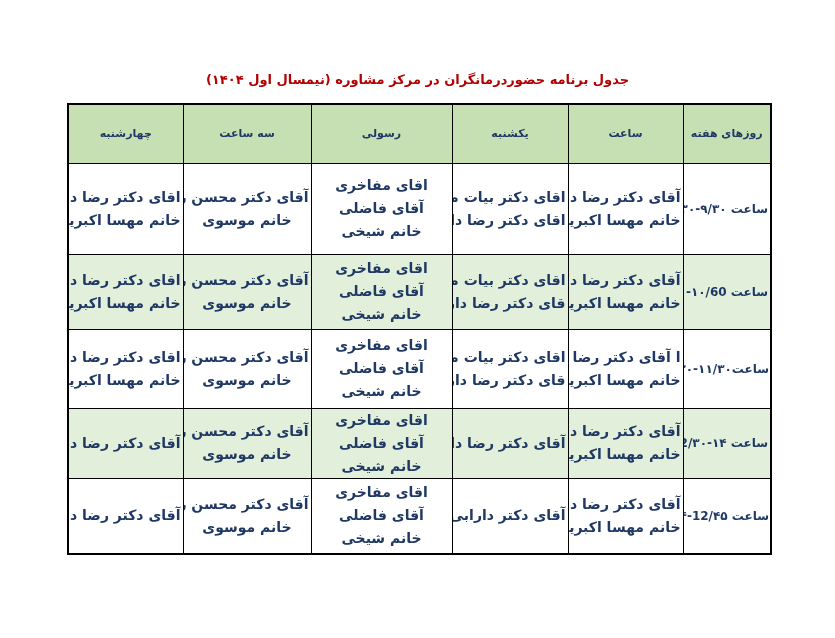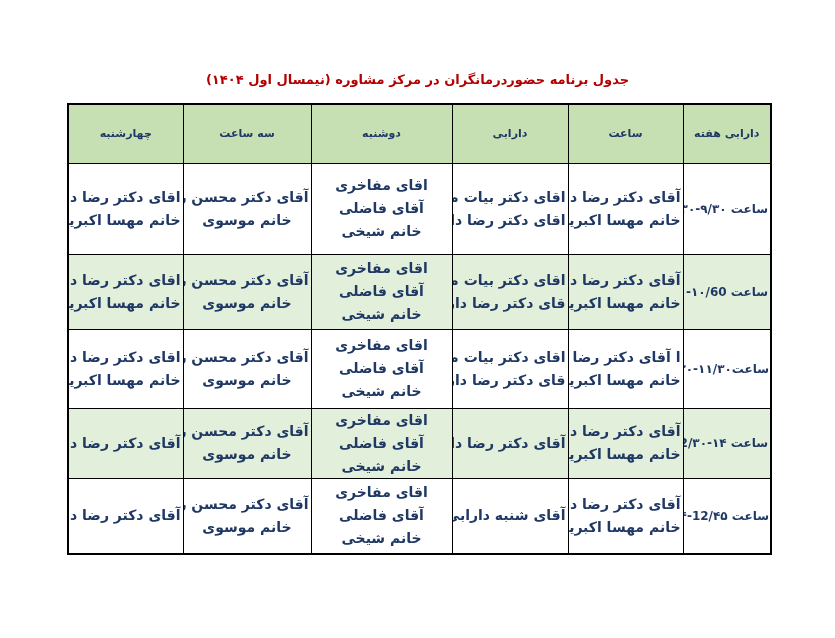--- a/index.html
+++ b/index.html
@@ -57,25 +57,25 @@
     <colgroup>
       <col style="width:88px">
         <col style="width:115px">
         <col style="width:116px">
       <col style="width:141px">
         <col style="width:128px">
         <col style="width:115px">
     </colgroup>
     <thead>
       <tr style="height:59px">
-        <th>دارابی هفته</th>
+        <th>روزهای هفته</th>
 
       <th>ساعت</th>
-          <th>دارابی</th>
-          <th>دوشنبه</th>
+          <th>یکشنبه</th>
+          <th>رسولی</th>
           <th>سه ساعت</th>
           <th>چهارشنبه</th>
         </tr>
     </thead>
     <tbody id="schedule-body">
         <tr class="white" style="height: 91px;">
           <th class="time-cell">ساعت ۹/۳۰-۸/۳۰</th>
           <td>
             <div class="line">آقای دکتر رضا دارابی</div>
             <div class="line">خانم مهسا اکبریان</div>
@@ -168,21 +168,21 @@
             <div class="line">آقای دکتر رضا دارابی</div>
           </td>
         </tr>
         <tr class="white" style="height: 76px;">
           <th class="time-cell">ساعت 12/۴۵-۱۴</th>
           <td>
             <div class="line">آقای دکتر رضا دارابی</div>
             <div class="line">خانم مهسا اکبریان</div>
           </td>
           <td>
-            <div class="line">آقای شنبه دارابی</div>
+            <div class="line">آقای دکتر دارابی</div>
           </td>
           <td>
             <div class="line">اقای مفاخری</div>
             <div class="line">آقای فاضلی</div>
             <div class="line">خانم شیخی</div>
           </td>
           <td>
             <div class="line">آقای دکتر محسن رسولی</div>
             <div class="line">خانم موسوی</div>
           </td>

